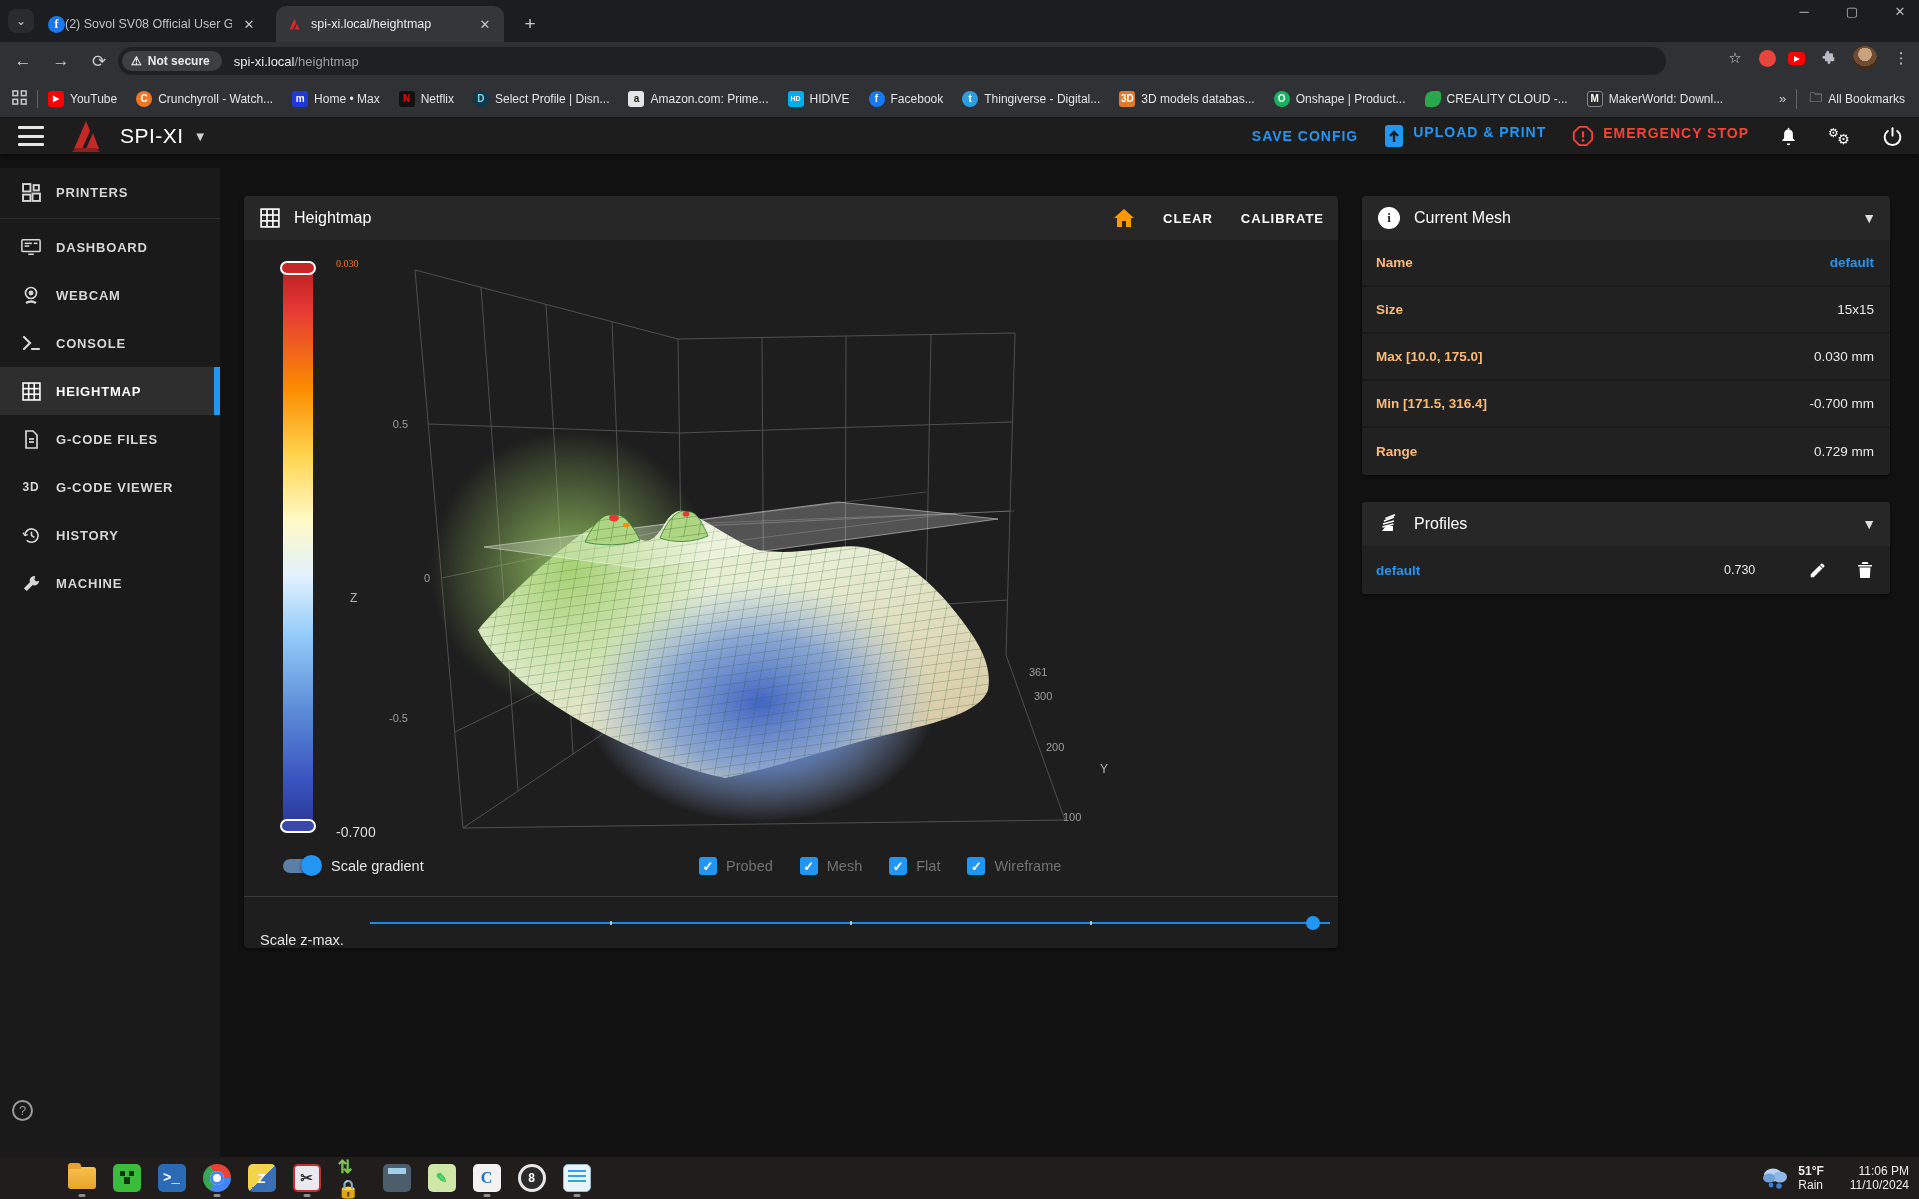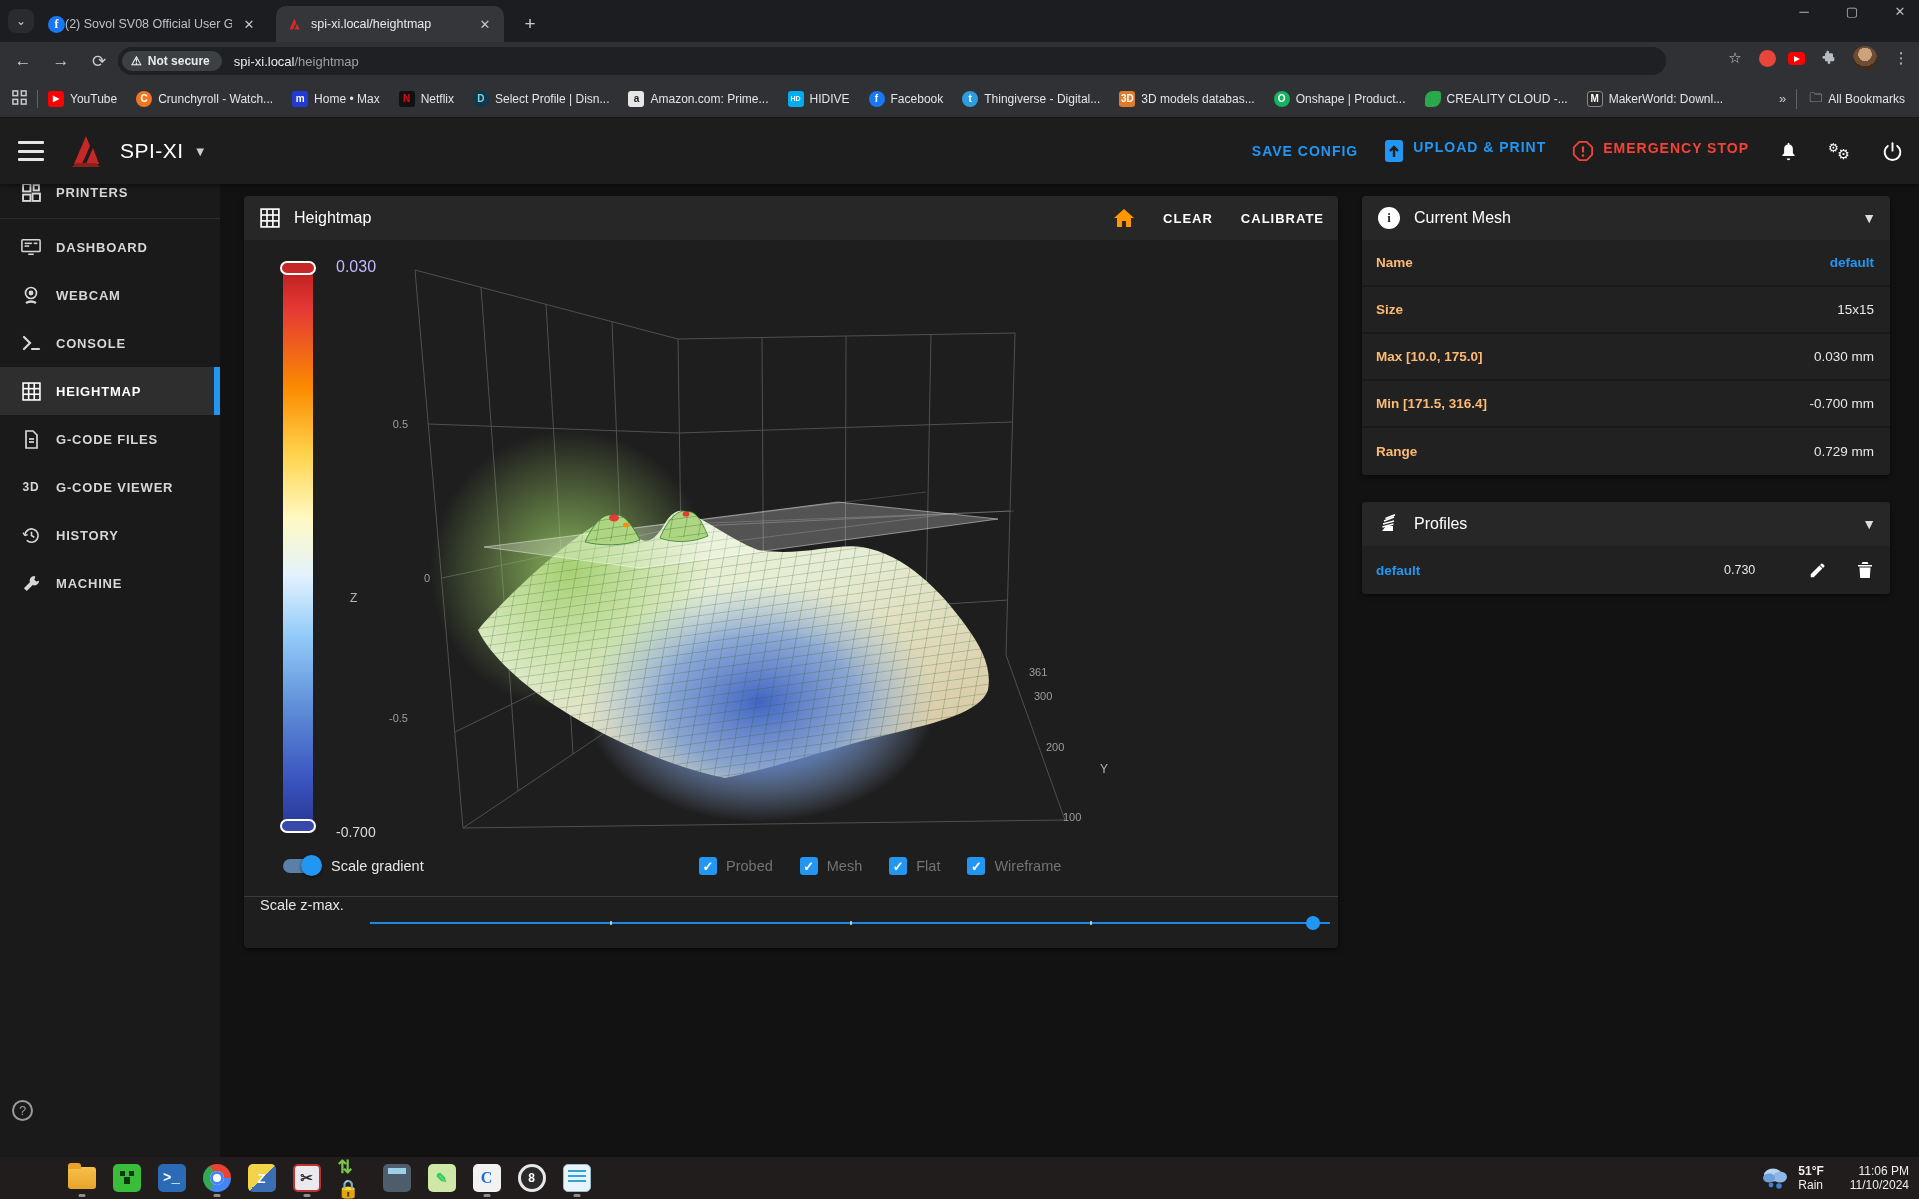--- a/index.html
+++ b/index.html
@@ -41,21 +41,21 @@
   .bm-apps { margin-left:12px; margin-right:10px; color:#c7cbd1; }
   .bm-sep { width:1px; height:18px; background:#5f6368; margin-right:10px; }
   .bm { display:flex; align-items:center; gap:6px; margin-right:19px; white-space:nowrap; }
   .bmfav { width:16px; height:16px; border-radius:3px; display:flex; align-items:center; justify-content:center; font-size:10px; font-weight:bold; color:#fff; flex:0 0 auto; }
   .bm-right { position:absolute; right:10px; display:flex; align-items:center; gap:12px; }
   .bm-chev { color:#c7cbd1; font-size:13px; letter-spacing:-2px; }
   .bm-sep2 { width:1px; height:20px; background:#5f6368; }
   .folder-ic { color:#c7cbd1; font-size:13px; }
 
   
-  .appheader { position:absolute; left:0; top:118px; width:1919px; height:66px; background:#1d1d1d; box-shadow:0 2px 4px rgba(0,0,0,.45); z-index:5; display:flex; align-items:center; }
+  .appheader { position:absolute; left:0; top:118px; width:1919px; height:36px; background:#1d1d1d; box-shadow:0 2px 4px rgba(0,0,0,.45); z-index:5; display:flex; align-items:center; }
   .hamburger { margin-left:18px; width:26px; height:20px; display:flex; flex-direction:column; justify-content:space-between; }
   .hamburger div { height:3px; background:#e6e6e6; border-radius:1px; }
   .brandlogo { margin-left:22px; }
   .brandname { margin-left:14px; font-size:21px; color:#fff; letter-spacing:.5px; }
   .brandchev { margin-left:10px; color:#cfcfcf; font-size:13px; }
   .ah-right { position:absolute; right:14px; display:flex; align-items:center; gap:26px; }
   .ah-btn { display:flex; align-items:flex-start; gap:9px; font-size:14px; font-weight:bold; letter-spacing:1px; }
   .blue { color:#2196f3; }
   .red { color:#f44336; }
   .ah-ic { width:26px; height:26px; display:flex; align-items:center; justify-content:center; color:#fff; }
@@ -77,38 +77,38 @@
   .hm-card { left:24px; top:28px; width:1094px; height:752px; }
   .hm-actions { position:absolute; right:14px; top:0; height:44px; display:flex; align-items:center; gap:28px; }
   .hm-actbtn { font-size:13px; font-weight:bold; letter-spacing:1px; color:#fff; }
 
   
   .colorbar { position:absolute; left:39px; top:68px; width:30px; height:566px; border-radius:4px;
     background:linear-gradient(to bottom,#b71c1c 0%,#e53935 8%,#fb8c00 22%,#ffd54f 34%,#fff9c4 45%,#e3f2fd 55%,#90caf9 66%,#5c8bd6 79%,#3a55c0 91%,#283593 100%); }
   .cb-handle { position:absolute; left:-3px; width:36px; height:14px; border:2px solid #fff; border-radius:8px; }
   .cb-top { top:-3px; background:#c62828; }
   .cb-bot { bottom:-3px; background:#3949ab; }
-  .cb-max { position:absolute; left:92px; top:62px; font-size:16px; color:#c4b5fd; }
+  .cb-max { position:absolute; left:92px; top:62px; font-size:10px; color:#f97316;font-family:Liberation Serif, serif; }
   .cb-min { position:absolute; left:92px; top:612px; font-size:14px; color:#ddd;margin-top:16px; }
 
   .plot { position:absolute; left:86px; top:44px; width:810px; height:620px; }
 
   
   .hm-controls { position:absolute; left:0; top:648px; width:1094px; height:44px; display:flex; align-items:center; }
   .toggle { position:relative; width:36px; height:14px; border-radius:7px; background:#5a7fa8; margin-left:39px; }
   .toggle .knob { position:absolute; right:-3px; top:-4px; width:21px; height:21px; border-radius:50%; background:#2196f3; box-shadow:0 1px 3px rgba(0,0,0,.6); }
   .toggle-label { margin-left:12px; font-size:14.5px; color:#e6e6e6; }
   .cbgroup { position:absolute; left:455px; display:flex; align-items:center; gap:27px; }
   .cbitem { display:flex; align-items:center; gap:9px; }
   .checkbox { width:18px; height:18px; border-radius:3px; background:#2196f3; color:#fff; font-size:13px; display:flex; align-items:center; justify-content:center; }
   .checkbox:after { content:"✓"; font-weight:bold; }
   .cblabel { font-size:14.5px; color:#737373; }
 
   .hm-divider { position:absolute; left:0; top:700px; width:1094px; height:1px; background:#3a3a3a; }
-  .sliderrow { position:absolute; left:0; top:701px; width:1094px; height:51px; display:flex; align-items:flex-start; }
+  .sliderrow { position:absolute; left:0; top:701px; width:1094px; height:51px; display:flex; align-items:flex-end; }
   .slider-label { margin-left:16px; font-size:14.5px; color:#e6e6e6; width:100px; }
   .slidertrack { position:absolute; left:126px; top:25px; width:960px; height:2px; background:#1e88e5; }
   .slidertick { position:absolute; top:-1px; width:2px; height:4px; background:rgba(255,255,255,.65); }
   .sliderthumb { position:absolute; left:936px; top:-6px; width:14px; height:14px; border-radius:50%; background:#2196f3; }
 
   
   .mesh-card { left:1142px; top:28px; width:528px; height:279px; }
   .chev-right { position:absolute; right:14px; color:#ddd; font-size:14px; }
   .inforound { width:22px; height:22px; border-radius:50%; background:#fff; color:#272727; font-weight:bold; font-size:13px; display:flex; align-items:center; justify-content:center; font-family:"Liberation Serif",serif; }
   .mrow { height:47px; display:flex; align-items:center; justify-content:space-between; padding:0 16px 0 14px; background:#212121; border-bottom:2px solid #1a1a1a; font-size:13.5px; }

